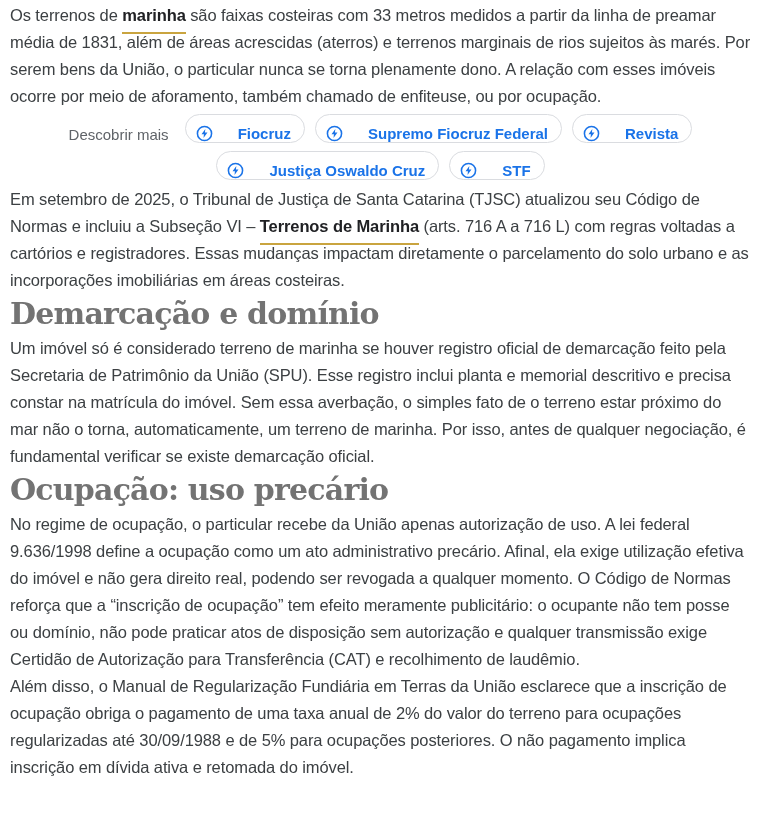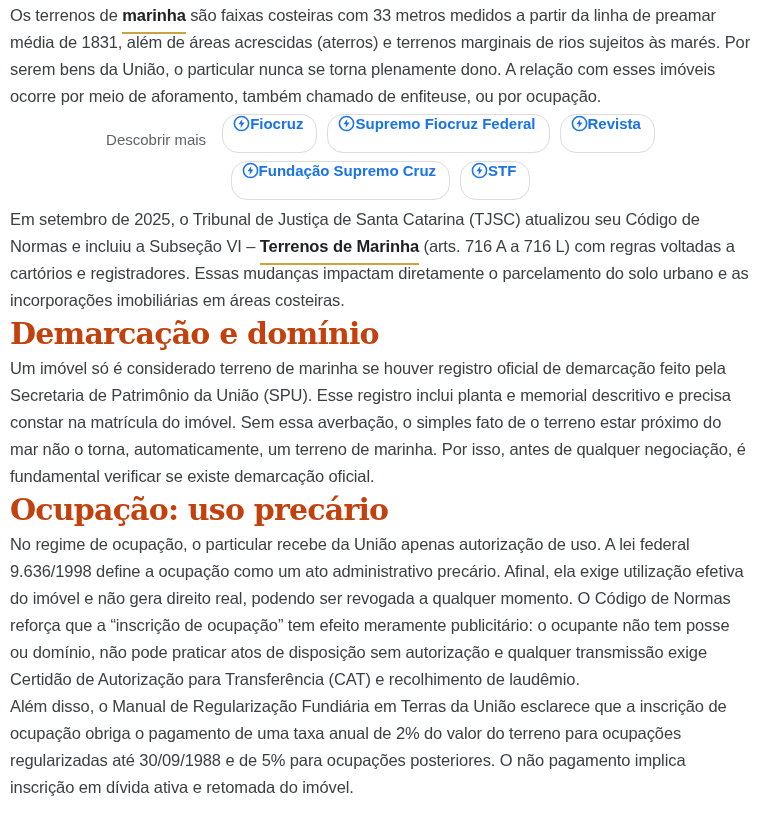--- a/index.html
+++ b/index.html
@@ -28,21 +28,21 @@
     border-bottom: 2px solid #c9a43f;
     padding-bottom: 8px;
     cursor: pointer;
   }
   h2.section-heading {
     font-family: "DejaVu Serif", serif;
     font-weight: 700;
     font-size: 30px;
     line-height: 38px;
     letter-spacing: -0.8px;
-    color: #c2410c;
+    color: #737373;
     margin: 1px 0 2px 0;
   }
   .discover {
     display: flex;
     flex-direction: column;
     align-items: center;
     gap: 8px;
     margin: 4px 0 6px 0;
   }
   .discover-row {
@@ -51,23 +51,23 @@
     gap: 10px;
   }
   .discover-label {
     color: #5f6368;
     font-size: 15px;
     margin-right: 6px;
     margin-top: 12px;
   }
   .chip {
     display: inline-flex;
-    align-items: flex-start;
-    gap: 0;
-    height: 39px;
+    align-items: flex-end;
+    gap: 25px;
+    height: 29px;
     padding: 0 13px 0 10px;
     background: #ffffff;
     border: 1px solid #dadce0;
     border-radius: 16px;
     color: #1a73e8;
     font-family: "Liberation Sans", sans-serif;
     font-weight: 700;
     font-size: 15px;
     cursor: pointer;
     white-space: nowrap;
@@ -117,21 +117,21 @@
     </div>
 
     <div class="discover-row">
       <button class="chip">
         <span>
           <svg width="17" height="17" viewBox="0 0 24 24">
             <circle cx="12" cy="12" r="10" fill="none" stroke="#1a73e8" stroke-width="2.2"></circle>
             <path d="M13.2 5.8 L7.8 13.2 H11.2 L10.6 18.2 L16.2 10.6 H12.6 Z" fill="#1a73e8"></path>
           </svg>
         </span>
-        <span>Fundação Supremo Cruz</span>
+        <span>Justiça Oswaldo Cruz</span>
       </button>
 
       <button class="chip">
         <span>
           <svg width="17" height="17" viewBox="0 0 24 24">
             <circle cx="12" cy="12" r="10" fill="none" stroke="#1a73e8" stroke-width="2.2"></circle>
             <path d="M13.2 5.8 L7.8 13.2 H11.2 L10.6 18.2 L16.2 10.6 H12.6 Z" fill="#1a73e8"></path>
           </svg>
         </span>
         <span>STF</span>

